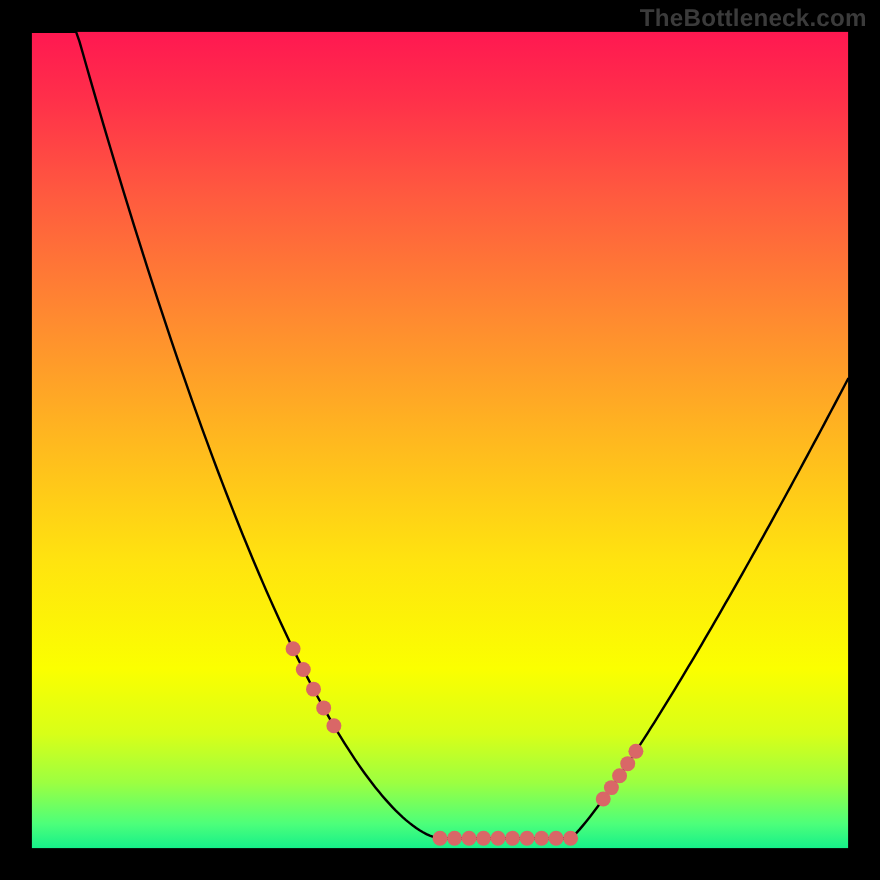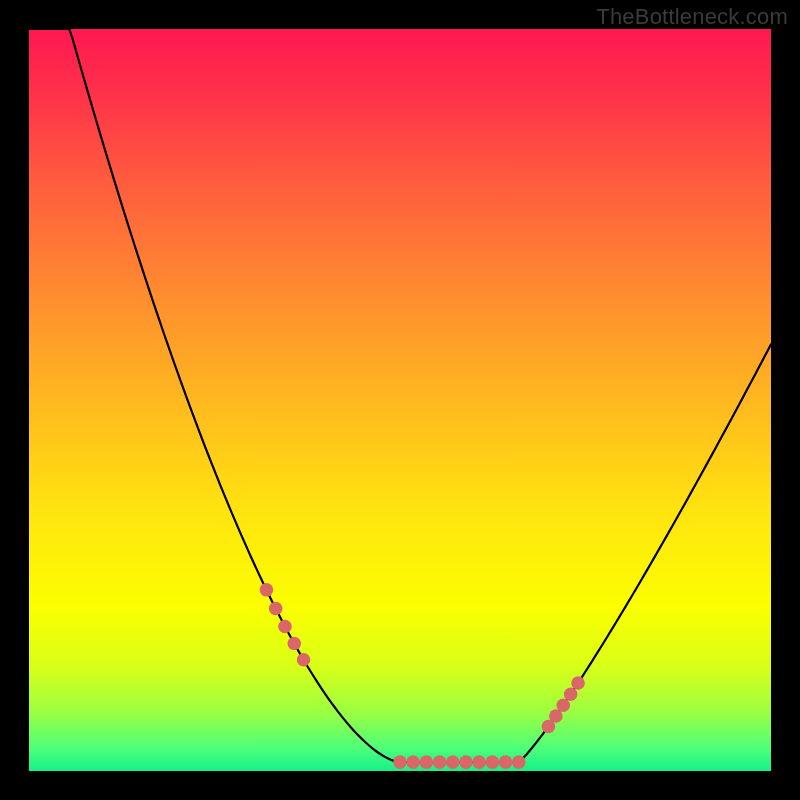--- a/index.html
+++ b/index.html
@@ -29,21 +29,21 @@
       #9cff41 92%,
       #4dff7a 97%,
       #16f08a 100%);
   }
   .watermark {
     position: absolute;
     top: 4px;
     right: 12px;
     color: #3b3b3b;
     font-size: 22px;
-    font-weight: 400;
+    font-weight: 700;
     letter-spacing: 0.2px;
     z-index: 50;
     user-select: none;
   }
   svg.curve {
     position: absolute;
     left: 0; top: 0;
     width: 742px;
     height: 742px;
     overflow: visible;

